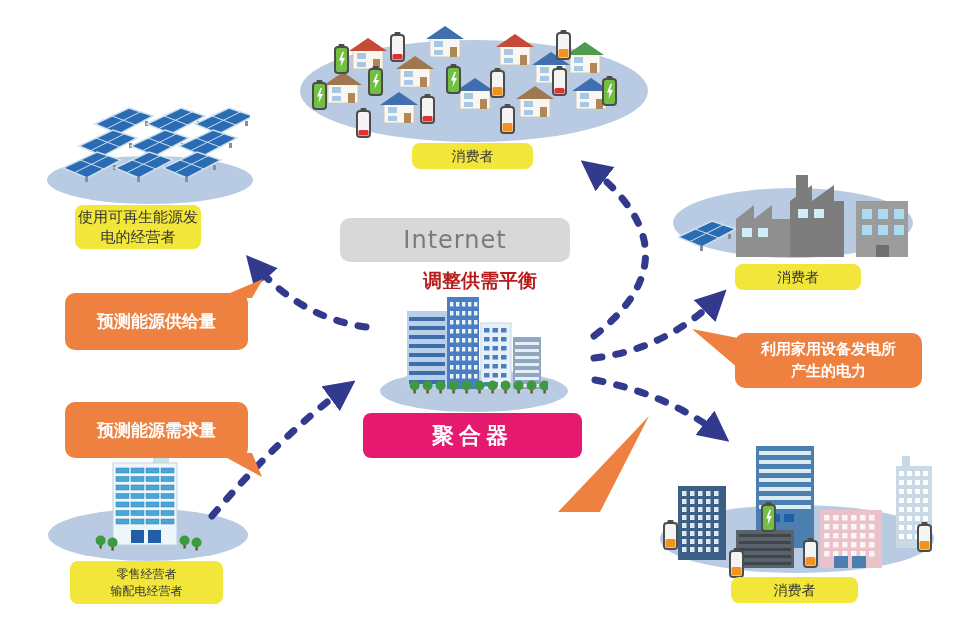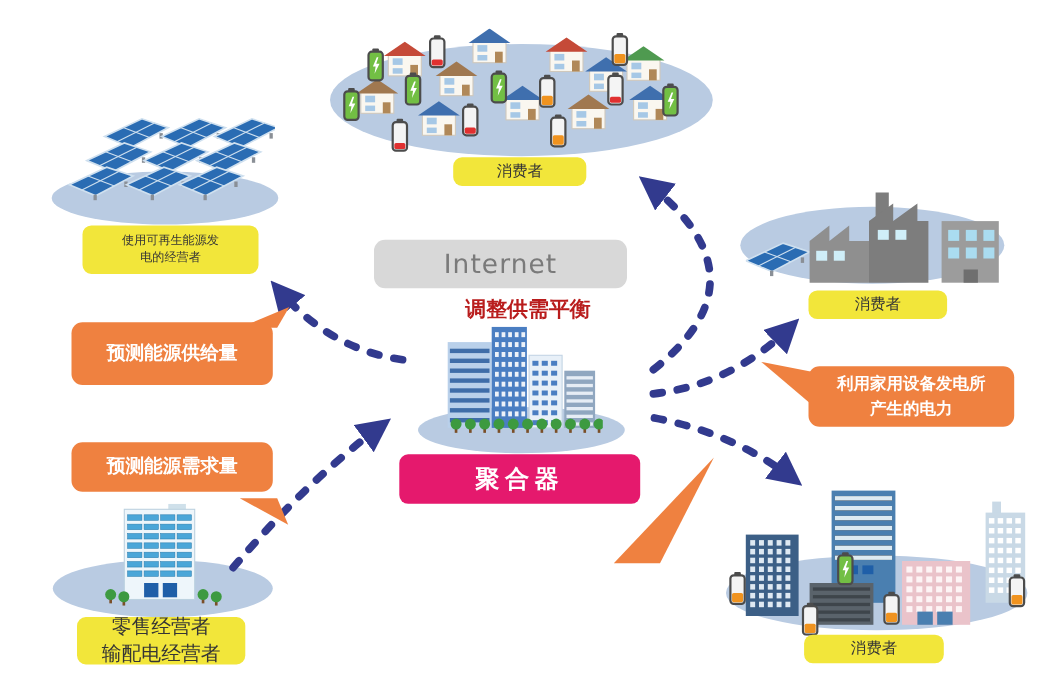--- a/index.html
+++ b/index.html
@@ -634,24 +634,24 @@
 
   <div id="internet-box">
     <span>Internet</span>
   </div>
   <div id="balance-text">调整供需平衡</div>
   <div id="aggregator-box">
     <span>聚合器</span>
   </div>
 
   <div class="ylabel" style="left:412px;top:143px;width:121px;height:26px;font-size:14px;">消费者</div>
-  <div class="ylabel" style="left:75px;top:205px;width:160px;height:44px;font-size:11px;">使用可再生能源发
+  <div class="ylabel" style="left:75px;top:205px;width:126px;height:44px;font-size:15px;">使用可再生能源发
 电的经营者</div>
   <div class="ylabel" style="left:735px;top:264px;width:126px;height:26px;font-size:14px;">消费者</div>
-  <div class="ylabel" style="left:70px;top:561px;width:153px;height:43px;font-size:18px;">零售经营者
+  <div class="ylabel" style="left:70px;top:561px;width:153px;height:43px;font-size:12px;">零售经营者
 输配电经营者</div>
   <div class="ylabel" style="left:731px;top:577px;width:127px;height:26px;font-size:14px;">消费者</div>
 
   <div class="callout" style="left:65px;top:293px;width:183px;height:57px;font-size:17px;">预测能源供给量</div>
-  <div class="callout" style="left:65px;top:402px;width:183px;height:45px;font-size:17px;">预测能源需求量</div>
+  <div class="callout" style="left:65px;top:402px;width:183px;height:56px;font-size:17px;">预测能源需求量</div>
   <div class="callout" style="left:735px;top:333px;width:187px;height:55px;font-size:15px;">利用家用设备发电所
 产生的电力</div>
 </div>
 
 </body></html>

